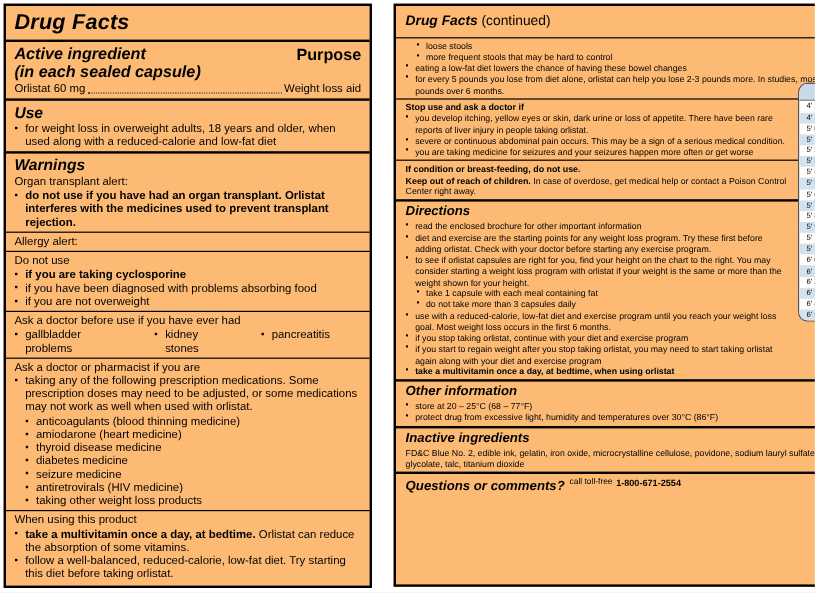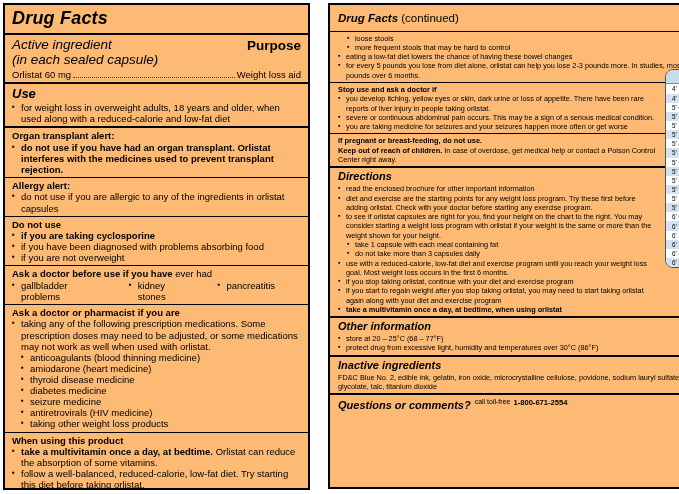--- a/index.html
+++ b/index.html
@@ -15,27 +15,27 @@
   
   .rule{border-top:1px solid #000;margin:2px -8px 2px;}
   .rule-thick{border-top:2.5px solid #000;margin:2px -8px 2px;}
   #right-panel .rule{border-top:1px solid #000;margin:2px -9px 2px;}
   #right-panel .rule-thick{border-top:2px solid #000;margin:2px -9px 2px;}
   .rule.short, .rule-thick.short{margin-right:82px;}
 
   
   .lp-title{font-size:18px;font-weight:bold;font-style:italic;padding:2px 0 2px;letter-spacing:.2px;}
   .ai-row{display:flex;justify-content:space-between;align-items:flex-start;padding-top:1px;}
-  .ai-h{font-size:13.5px;font-weight:normal;font-style:italic;line-height:1.08;}
+  .ai-h{font-size:13.5px;font-weight:bold;font-style:italic;line-height:1.08;}
   .purpose-h{font-size:13.5px;font-weight:bold;}
   .dotrow{display:flex;align-items:flex-end;font-size:9.5px;margin:2px 0 2px;}
   .dotrow .leader{flex:1;border-bottom:1.3px dotted #444;margin:0 2px 2px;}
   .sec-h{font-size:13px;font-weight:bold;font-style:italic;margin:1px 0 1px;}
   .lp-body, #left-panel li{font-size:9.5px;line-height:1.17;}
-  .sub-h{font-size:9.5px;font-weight:bold;line-height:1.2;}
+  .sub-h{font-size:9.5px;font-weight:normal;line-height:1.2;}
   ul{margin:0;padding:0;list-style:none;}
   li{padding-left:9px;position:relative;}
   li::before{content:"\25AA";position:absolute;left:0;top:0;font-size:8px;}
   ul.nested{margin-left:9px;}
   .b{font-weight:bold;}
   .inline-bullets{display:flex;}
   .inline-bullets li{margin-right:26px;}
 
   
   #right-panel{font-size:7.3px;line-height:1.27;}
@@ -77,31 +77,29 @@
     <span>Weight loss aid</span>
   </div>
   <div class="rule-thick"></div>
 
   <div class="sec-h">Use</div>
   <ul>
     <li>for weight loss in overweight adults, 18 years and older, when used along with a reduced-calorie and low-fat diet</li>
   </ul>
   <div class="rule-thick"></div>
 
+  <div class="sec-h">Warnings</div>
 
   <div class="sub-h">Organ transplant alert:</div>
   <ul>
     <li class="b">do not use if you have had an organ transplant. Orlistat interferes with the medicines used to prevent transplant rejection.</li>
   </ul>
   <div class="rule"></div>
 
   <div class="sub-h">Allergy alert:</div>
-  <ul>
-    <li>do not use if you are allergic to any of the ingredients in orlistat capsules</li>
-  </ul>
   <div class="rule"></div>
 
   <div class="sub-h">Do not use</div>
   <ul>
     <li class="b">if you are taking cyclosporine</li>
     <li>if you have been diagnosed with problems absorbing food</li>
     <li>if you are not overweight</li>
   </ul>
   <div class="rule"></div>
 
@@ -159,21 +157,21 @@
     <div class="rp-sub-h">Stop use and ask a doctor if</div>
     <ul>
       <li>you develop itching, yellow eyes or skin, dark urine or loss of appetite. There have been rare reports of liver injury in people taking orlistat.</li>
       <li>severe or continuous abdominal pain occurs. This may be a sign of a serious medical condition.</li>
       <li>you are taking medicine for seizures and your seizures happen more often or get worse</li>
     </ul>
   </div>
   <div class="rule short"></div>
 
   <div class="wrap-table">
-    <div class="rp-sub-h">If pregnant or breast-feeding, do not use.</div>
+    <div class="rp-sub-h">If condition or breast-feeding, do not use.</div>
     <div>
       <span class="rp-sub-h">Keep out of reach of children.</span><span> In case of overdose, get medical help or contact a Poison Control Center right away.</span>
     </div>
   </div>
   <div class="rule-thick short"></div>
 
   <div class="wrap-table">
     <div class="rp-sec-h">Directions</div>
     <ul>
       <li>read the enclosed brochure for other important information</li>

